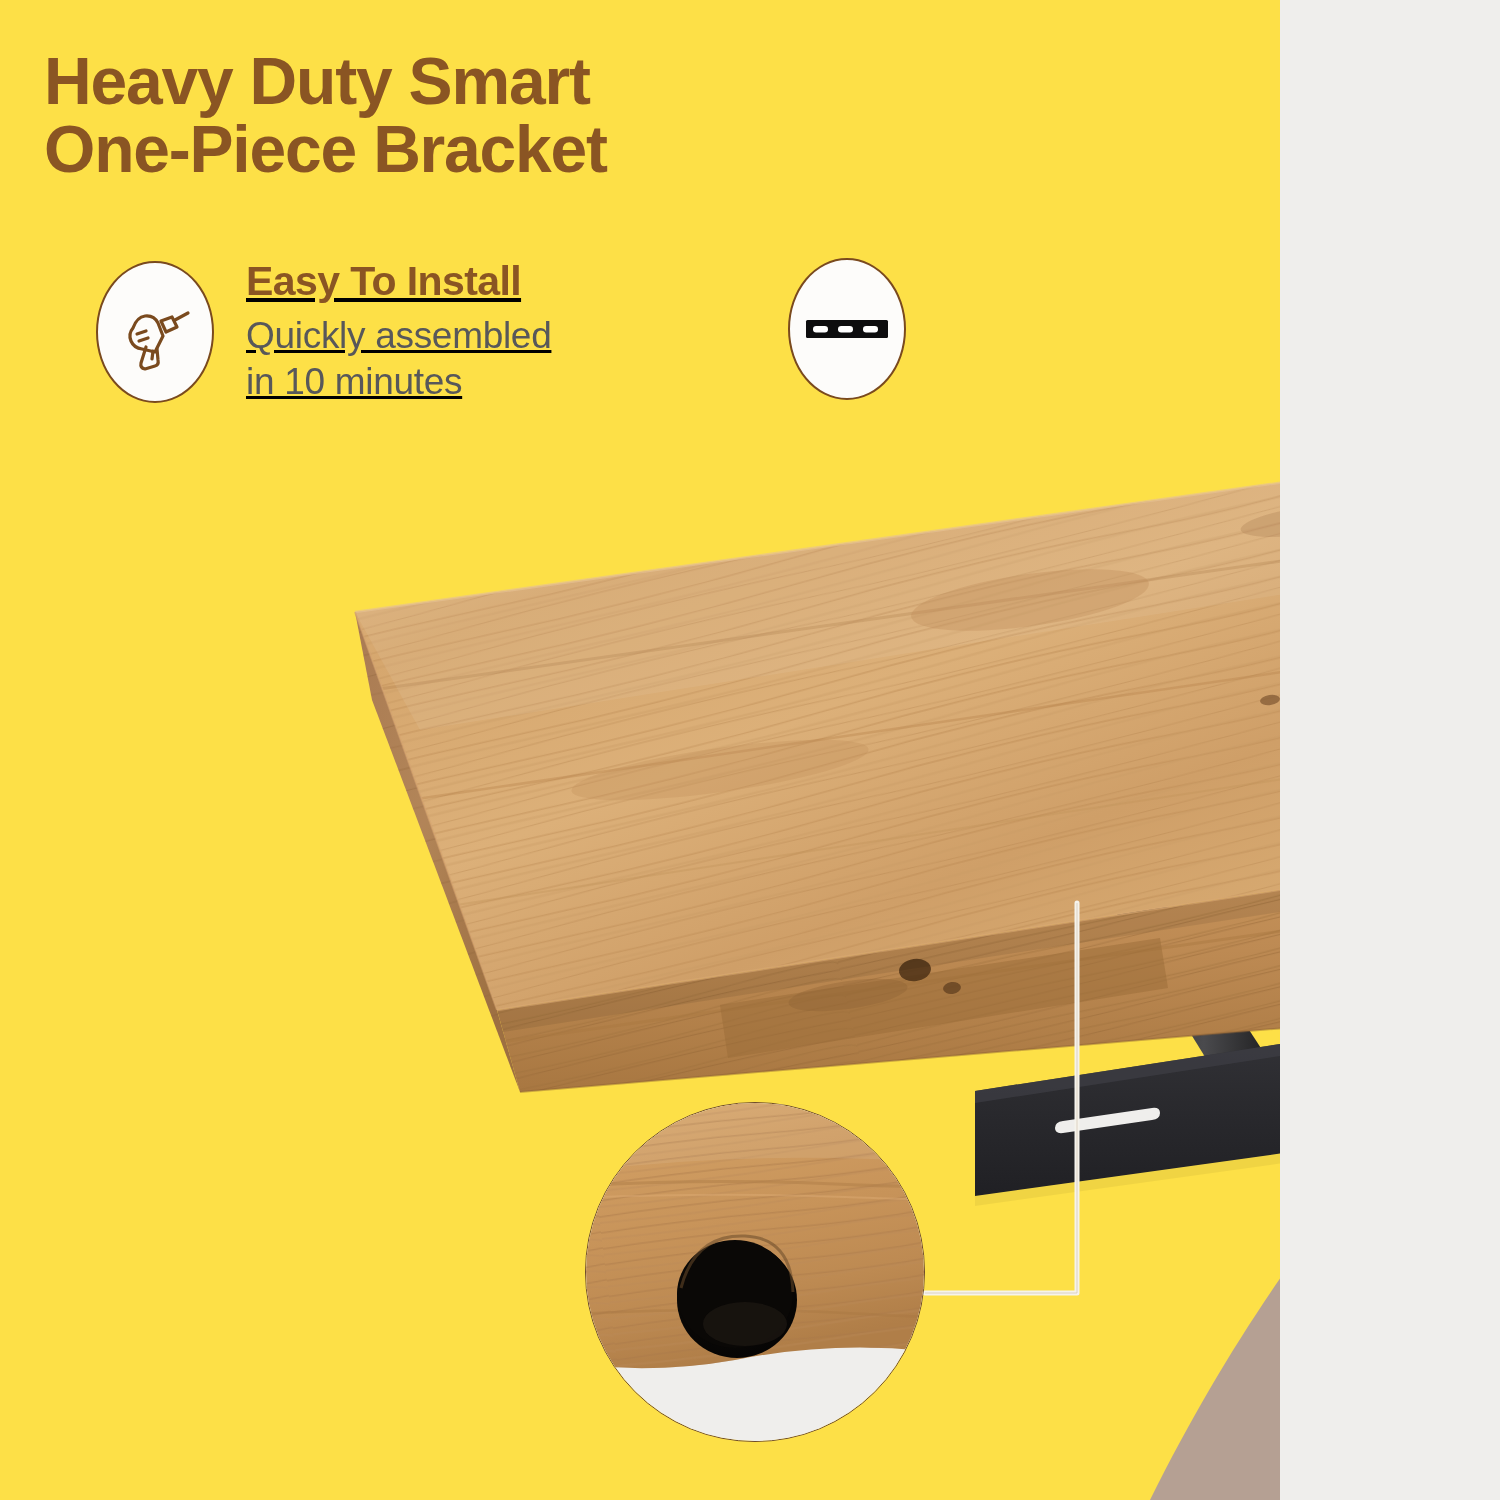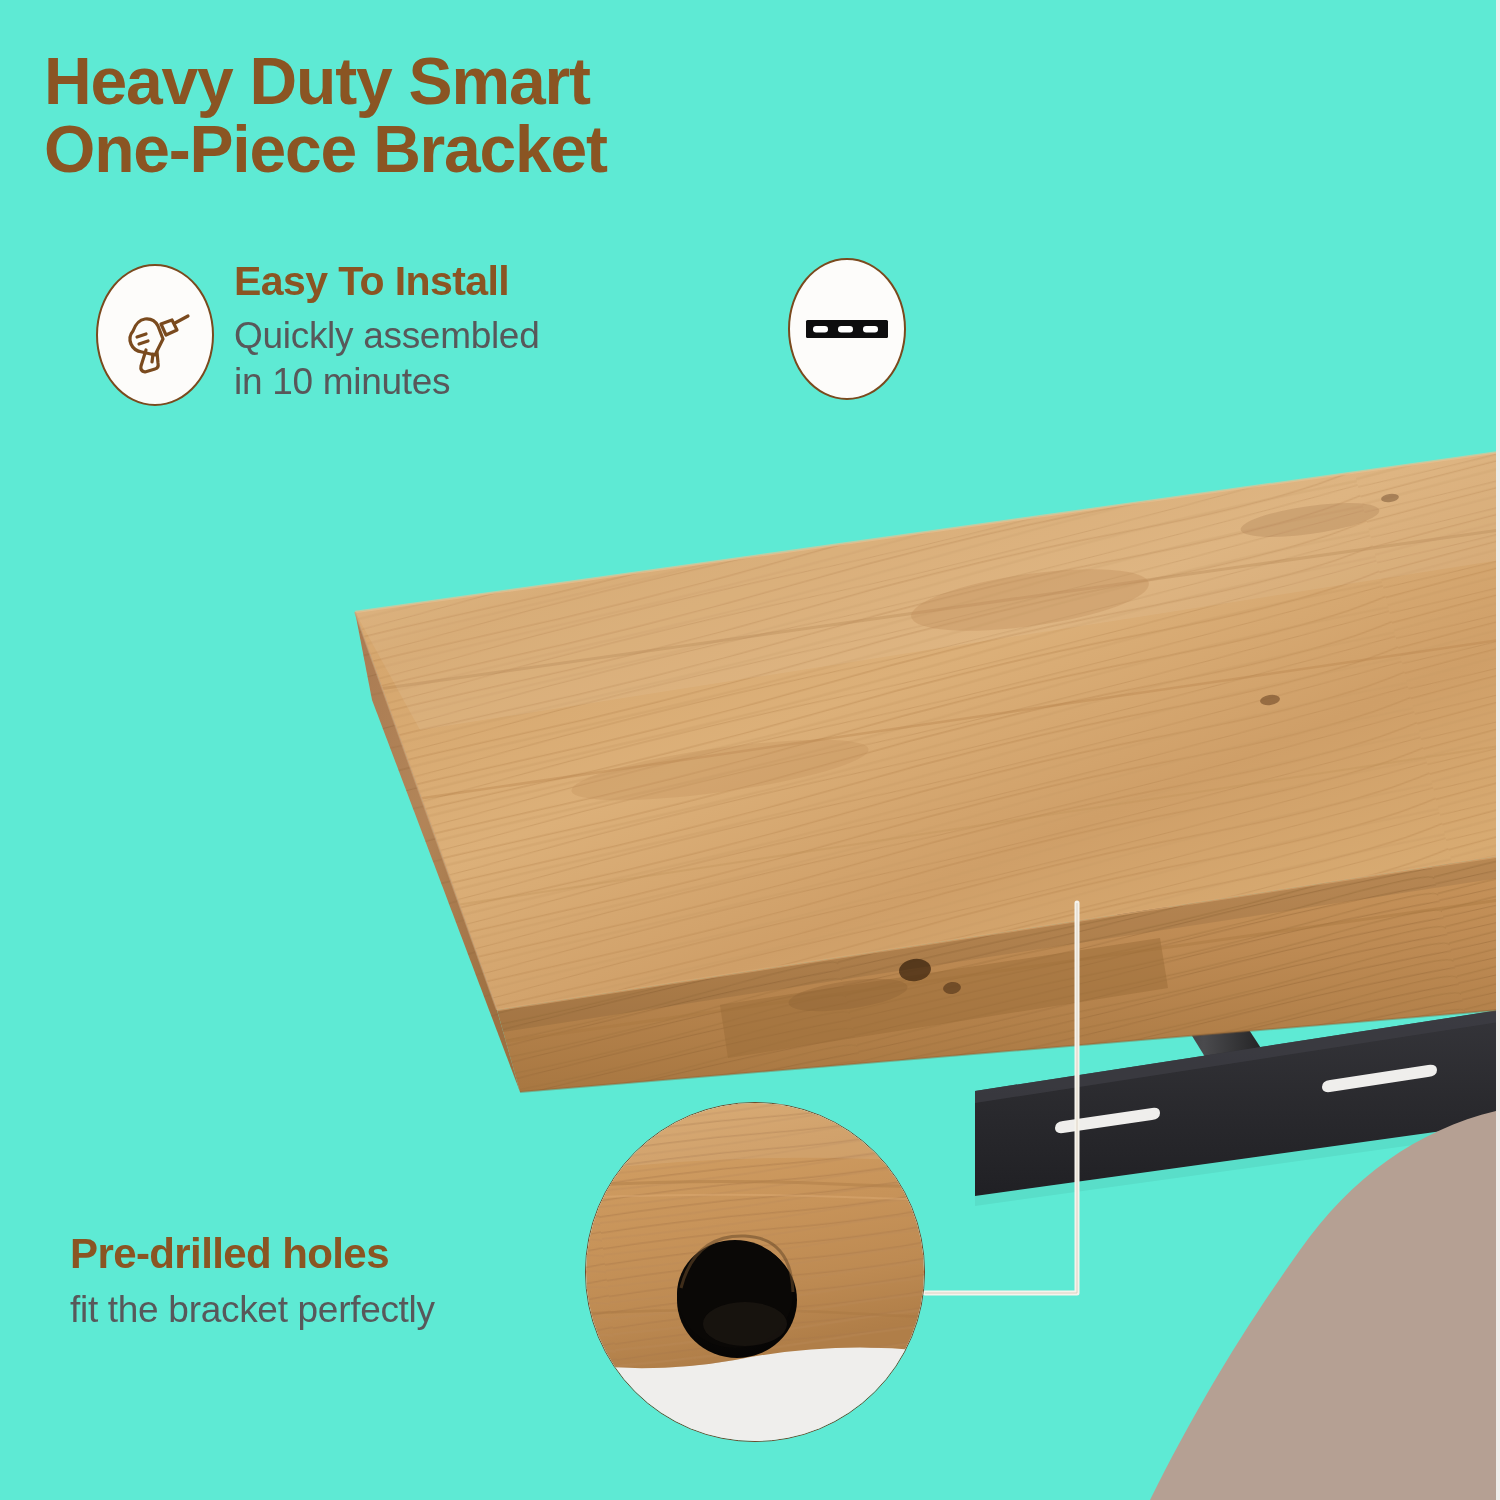--- a/index.html
+++ b/index.html
@@ -4,33 +4,33 @@
 <title>Heavy Duty Smart One-Piece Bracket</title>
 <style>
   html,body{margin:0;padding:0;}
   body{
     width:1500px;height:1500px;
     background:#efeeec;
     font-family:"Liberation Sans","DejaVu Sans",sans-serif;
     overflow:hidden;
     position:relative;
   }
-  #stage{position:absolute;inset:0;width:1496px;height:1500px;overflow:hidden;background:#5eead4;}
+  #stage{position:absolute;inset:0;width:1280px;height:1500px;overflow:hidden;background:#fde047;}
 
   
   .title{
     position:absolute;left:44px;top:48px;
     color:#8a5523;
     font-size:66px;line-height:1.03;
     font-weight:700;letter-spacing:-1.2px;
     white-space:pre-line;
   }
 
   
-  .feature{position:absolute;display:flex;align-items:flex-end;gap:20px;}
+  .feature{position:absolute;display:flex;align-items:center;gap:32px;text-decoration:underline;}
   .feat-left{left:96px;top:258px;width:620px;}
   .feat-right{left:788px;top:258px;width:650px;}
 
   .badge{
     flex:0 0 auto;
     width:118px;height:142px;
     border-radius:50%;
     background:#fdfcfa;
     border:2px solid #7a4a1e;
     display:flex;align-items:center;justify-content:center;
@@ -283,18 +283,14 @@
         <rect x="2" y="11" width="82" height="18" rx="1.5" fill="#0d0d0e"></rect>
         <rect x="9" y="17" width="15" height="6.5" rx="3.2" fill="#ffffff"></rect>
         <rect x="34" y="17" width="15" height="6.5" rx="3.2" fill="#ffffff"></rect>
         <rect x="59" y="17" width="15" height="6.5" rx="3.2" fill="#ffffff"></rect>
       </svg>
     </div>
     <div class="feat-text">
     </div>
   </div>
 
-  <div class="caption">
-    <div class="cap-head">Pre-drilled holes</div>
-    <div class="cap-body">fit the bracket perfectly</div>
-  </div>
 
 </div>
 
 </body></html>

